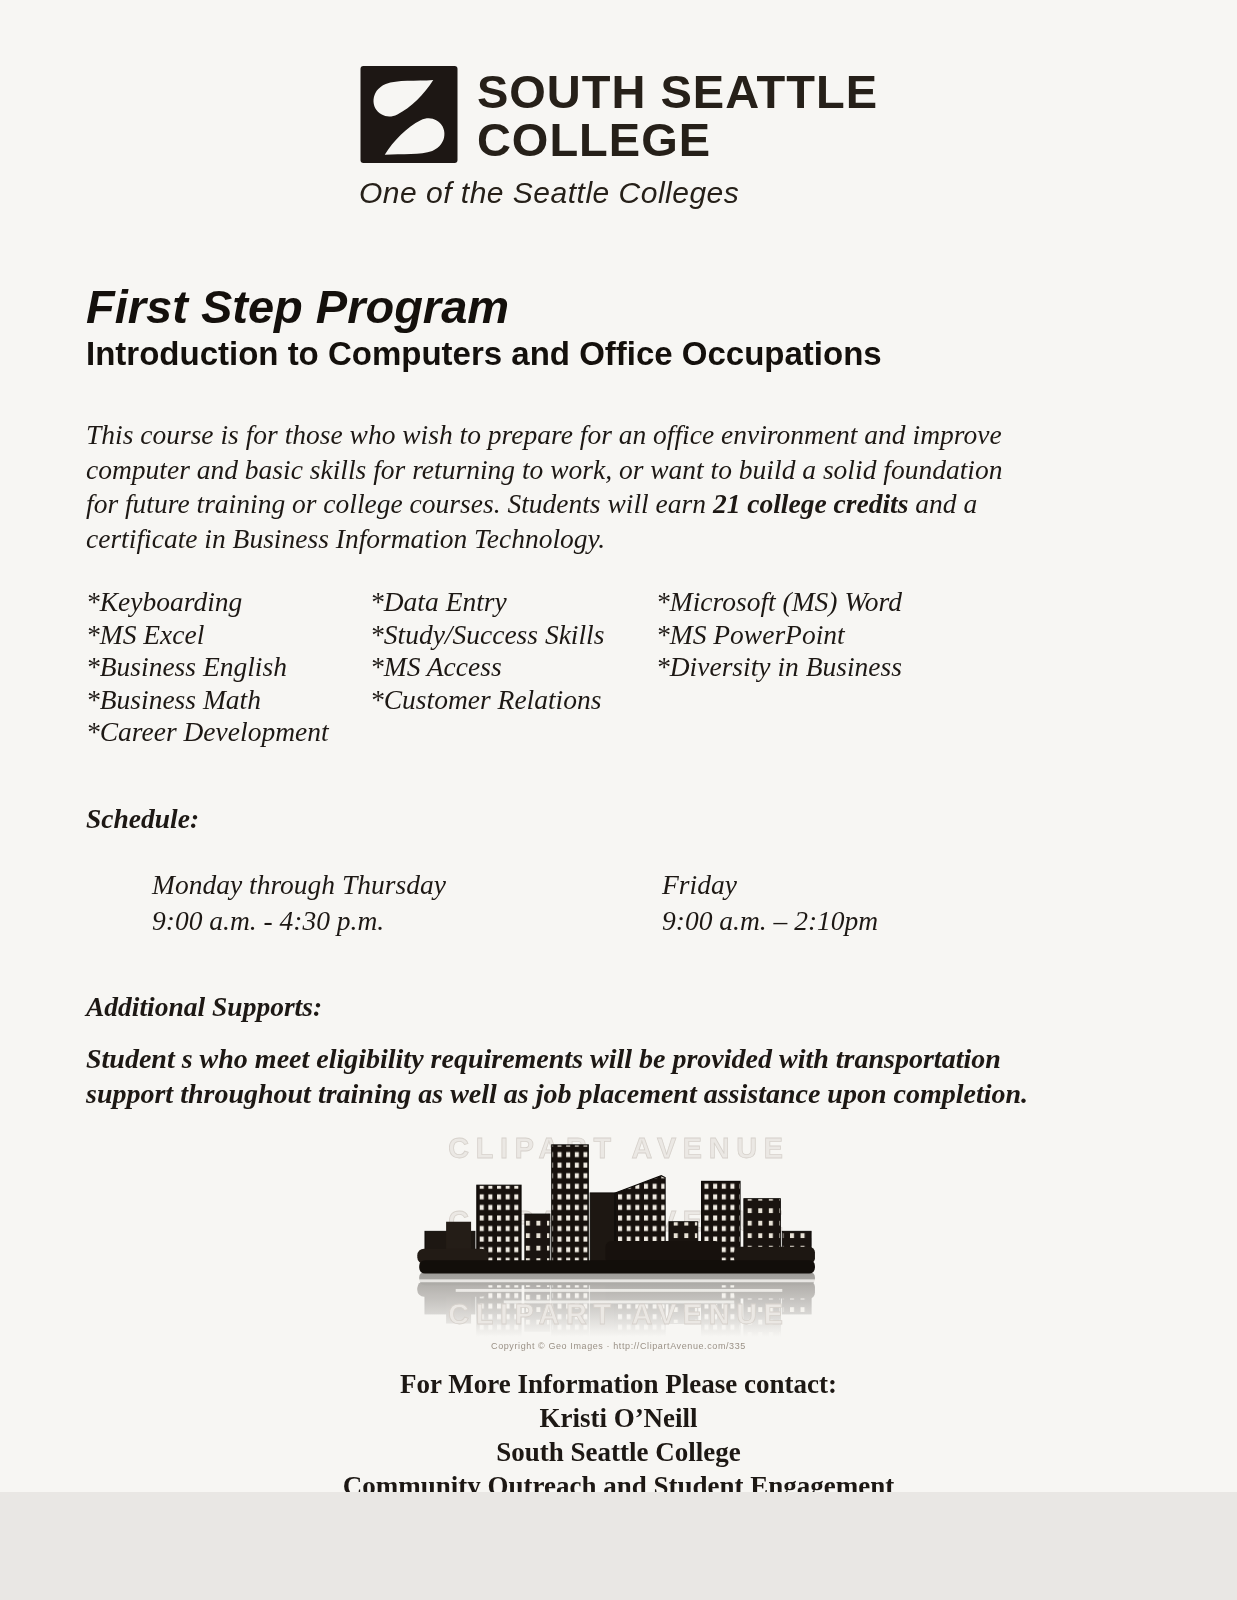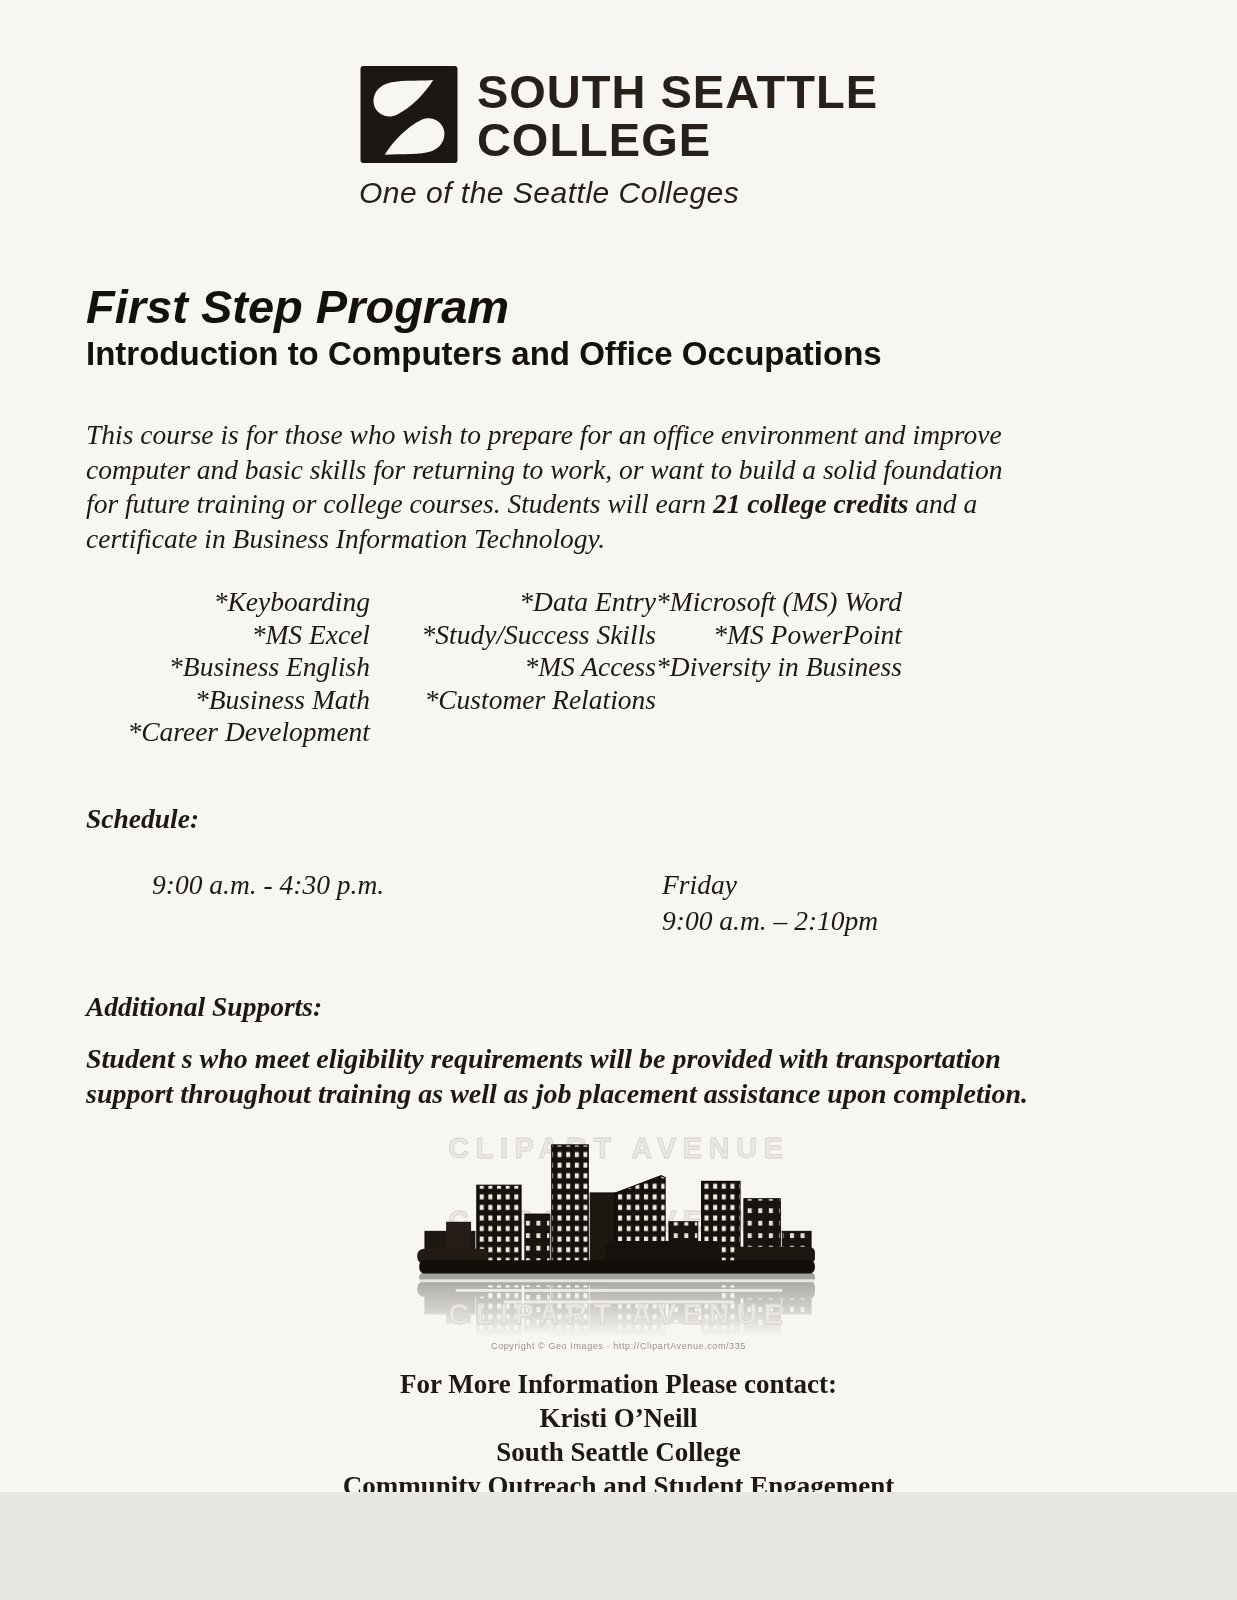--- a/index.html
+++ b/index.html
@@ -71,21 +71,21 @@
   .intro b { font-weight: bold; }
 
   .section-heading {
     font-weight: bold;
     font-style: italic;
     font-size: 27.5px;
   }
   .course-heading { margin-top: 60px; }
 
   .course-cols { display: flex; margin-top: 30px; }
-  .course-cols ul { list-style: none; margin: 0; padding: 0; text-align: right; }
+  .course-cols ul { list-style: none; margin: 0; padding: 0; }
   .course-cols ul li {
     font-style: italic;
     font-size: 27.5px;
     line-height: 32.5px;
   }
   .course-col-1 { width: 284px; }
   .course-col-2 { width: 286px; }
 
   .sched-heading { margin-top: 54px; }
   .sched-row { display: flex; margin-top: 32px; }
@@ -169,20 +169,21 @@
       <ul class="course-col-3">
         <li>*Microsoft (MS) Word</li>
         <li>*MS PowerPoint</li>
         <li>*Diversity in Business</li>
       </ul>
     </div>
 
     <div class="section-heading sched-heading">Schedule:</div>
     <div class="sched-row">
       <div class="sched-col sched-col-1">
+        <div>Monday through Thursday</div>
         <div>9:00 a.m. - 4:30 p.m.</div>
       </div>
       <div class="sched-col sched-col-2">
         <div>Friday</div>
         <div>9:00 a.m. – 2:10pm</div>
       </div>
     </div>
 
     <div class="section-heading supports-heading">Additional Supports:</div>
     <div class="supports-text">Student s who meet eligibility requirements will be provided with transportation support throughout training as well as job placement assistance upon completion.</div>

